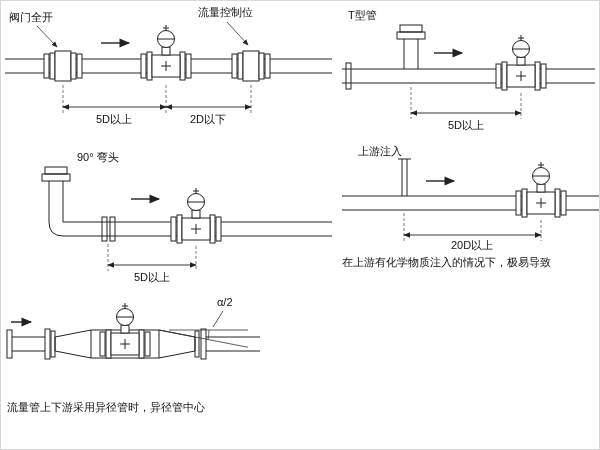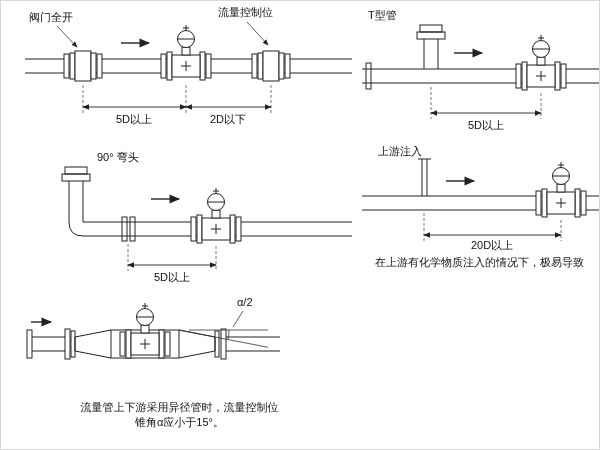--- a/index.html
+++ b/index.html
@@ -2,32 +2,31 @@
 <html><head>
 <meta charset="utf-8">
 <style>
   html,body{margin:0;padding:0;background:#fff;}
   .page{
     width:600px;height:450px;box-sizing:border-box;background:#ffffff;
     border:1px solid #d8d8d8;overflow:hidden;
     font-family:"Liberation Sans",sans-serif;
     display:grid;grid-template-columns:335px 265px;grid-template-rows:140px 145px 165px;
   }
-  .panel{position:relative;padding-left:20px;}
+  .panel{position:relative;}
   .panel svg{display:block;}
   .panel svg text{font-family:"Liberation Sans",sans-serif;font-size:11px;fill:#111;}
   .ln{stroke:#222;stroke-width:1;fill:none;}
   .thick{stroke:#222;stroke-width:1.4;fill:none;}
   .dash{stroke:#555;stroke-width:0.8;stroke-dasharray:3 2;fill:none;}
   .dim{stroke:#222;stroke-width:0.9;fill:none;}
   .thin{stroke:#333;stroke-width:0.8;fill:none;}
   .caption{
     font-size:11px;line-height:1.4;color:#111;padding:2px 4px 0 6px;
     white-space:nowrap;
-    text-align:center;
   }
 </style>
 </head>
 <body>
 
 <svg width="0" height="0" style="position:absolute" aria-hidden="true">
   <defs>
     <marker id="arr" viewBox="0 0 10 10" refX="8.5" refY="5" markerWidth="8" markerHeight="8" orient="auto-start-reverse">
       <path d="M0,1 L9.5,5 L0,9 z" fill="#222"></path>
     </marker>
@@ -192,18 +191,17 @@
       <line class="thick" x1="10" y1="36" x2="30" y2="36" marker-end="url(#arr)"></line>
       <g>
         <line class="thin" x1="168" y1="44" x2="247" y2="44"></line>
         <line class="thin" x1="158" y1="44" x2="247" y2="61.3"></line>
         <path class="thin" d="M208,44 A50,50 0 0 1 207,53.5"></path>
         <line class="thin" x1="222" y1="25" x2="212" y2="41"></line>
       </g>
       <text x="216" y="20">α/2</text>
     </svg>
     <div class="caption">
-      <div>流量管上下游采用异径管时，流量控制位</div>
-      <div>锥角α应小于15°。</div>
+      <div>流量管上下游采用异径管时，异径管中心</div>
     </div>
   </div>
 
 </div>
 
 </body></html>

